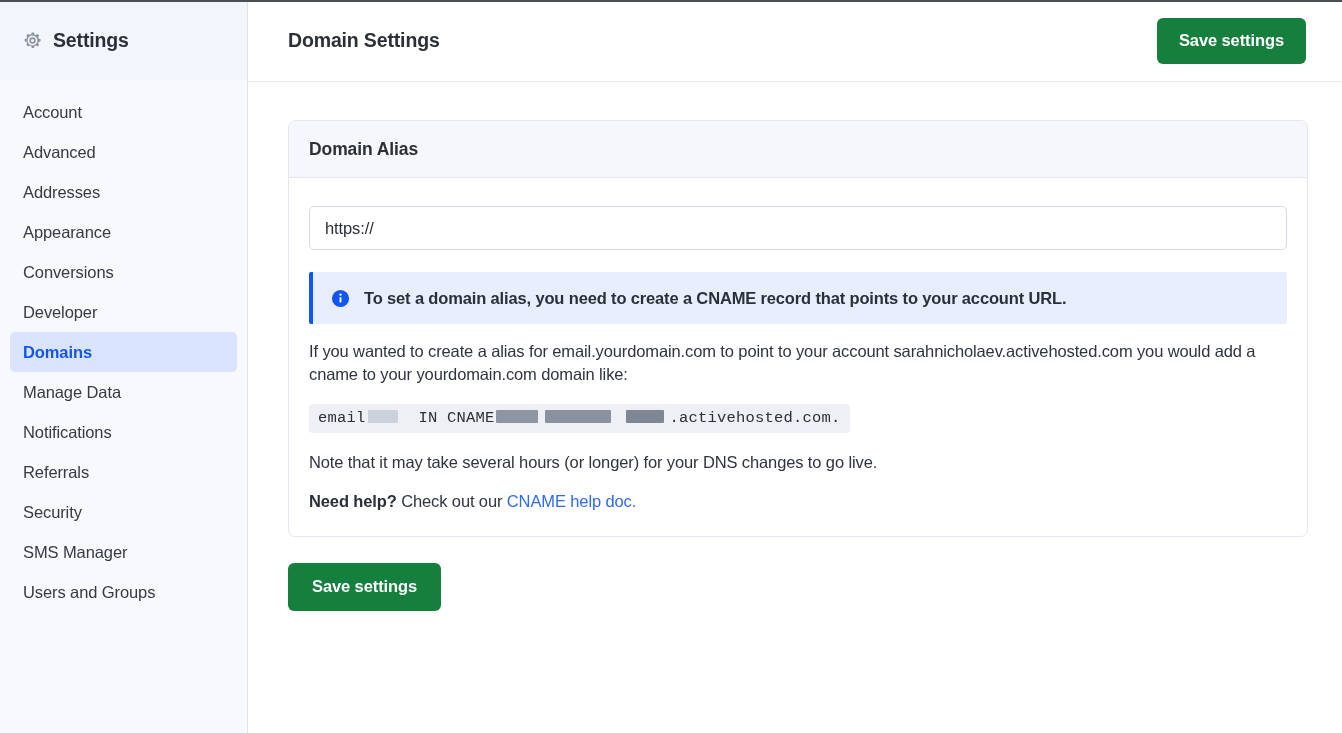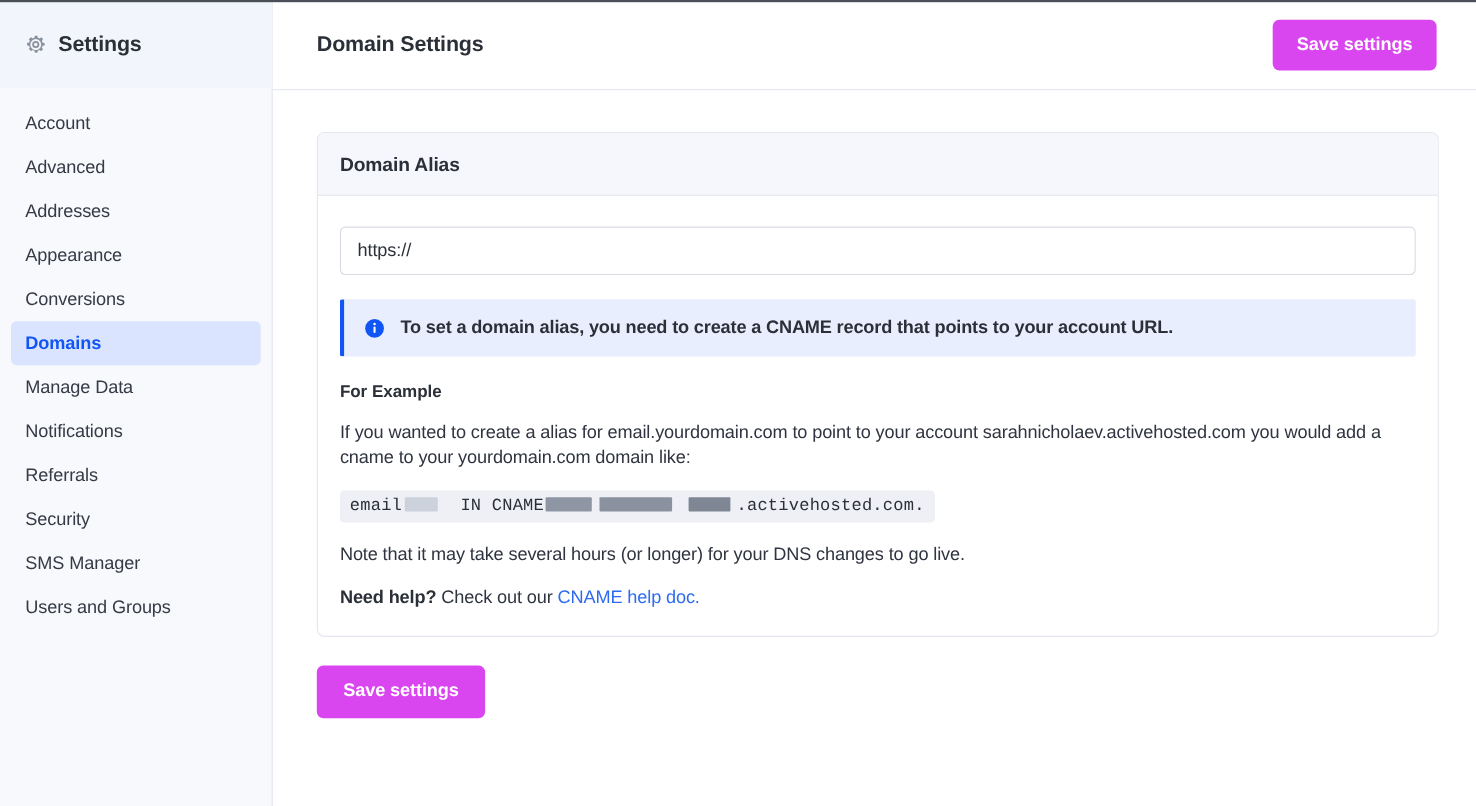--- a/index.html
+++ b/index.html
@@ -113,21 +113,21 @@
   }
 
   .page-title {
     font-size: 19.5px;
     font-weight: bold;
     color: #2b2f38;
     letter-spacing: -0.15px;
   }
 
   .btn-primary {
-    background: #d946ef;
+    background: #15803d;
     color: #ffffff;
     border: none;
     border-radius: 6px;
     font-family: "Liberation Sans", sans-serif;
     font-size: 16.5px;
     font-weight: bold;
     letter-spacing: -0.1px;
     padding: 0 22px;
     height: 46px;
     cursor: pointer;
@@ -312,20 +312,23 @@
         <span>Advanced</span>
       </div>
       <div class="nav-item">
         <span>Addresses</span>
       </div>
       <div class="nav-item">
         <span>Appearance</span>
       </div>
       <div class="nav-item">
         <span>Conversions</span>
+      </div>
+      <div class="nav-item">
+        <span>Developer</span>
       </div>
       <div class="nav-item active">
         <span>Domains</span>
       </div>
       <div class="nav-item">
         <span>Manage Data</span>
       </div>
       <div class="nav-item">
         <span>Notifications</span>
       </div>
@@ -367,21 +370,20 @@
             <span class="info-icon">
               <svg viewBox="0 0 20 20" aria-hidden="true">
                 <circle cx="10" cy="10" r="9" fill="#1155f5"></circle>
                 <rect x="9" y="8.3" width="2" height="6.2" rx="1" fill="#ffffff"></rect>
                 <circle cx="10" cy="5.9" r="1.25" fill="#ffffff"></circle>
               </svg>
             </span>
             <span class="info-text">To set a domain alias, you need to create a CNAME record that points to your account URL.</span>
           </div>
 
-          <div class="subhead">For Example</div>
 
           <p class="para">If you wanted to create a alias for email.yourdomain.com to point to your account sarahnicholaev.activehosted.com you would add a cname to your yourdomain.com domain like:</p>
 
           <div class="code-block"><span>email</span><span class="redact r1"></span>&nbsp;&nbsp;<span>IN CNAME</span><span class="redact r2"></span><span class="redact r3"></span><span class="redact r4"></span><span>.activehosted.com.</span></div>
 
           <p class="note-text">Note that it may take several hours (or longer) for your DNS changes to go live.</p>
 
           <p class="help-line"><b>Need help?</b><span> Check out our </span><a class="link" href="#">CNAME help doc.</a></p>
 
         </div>

